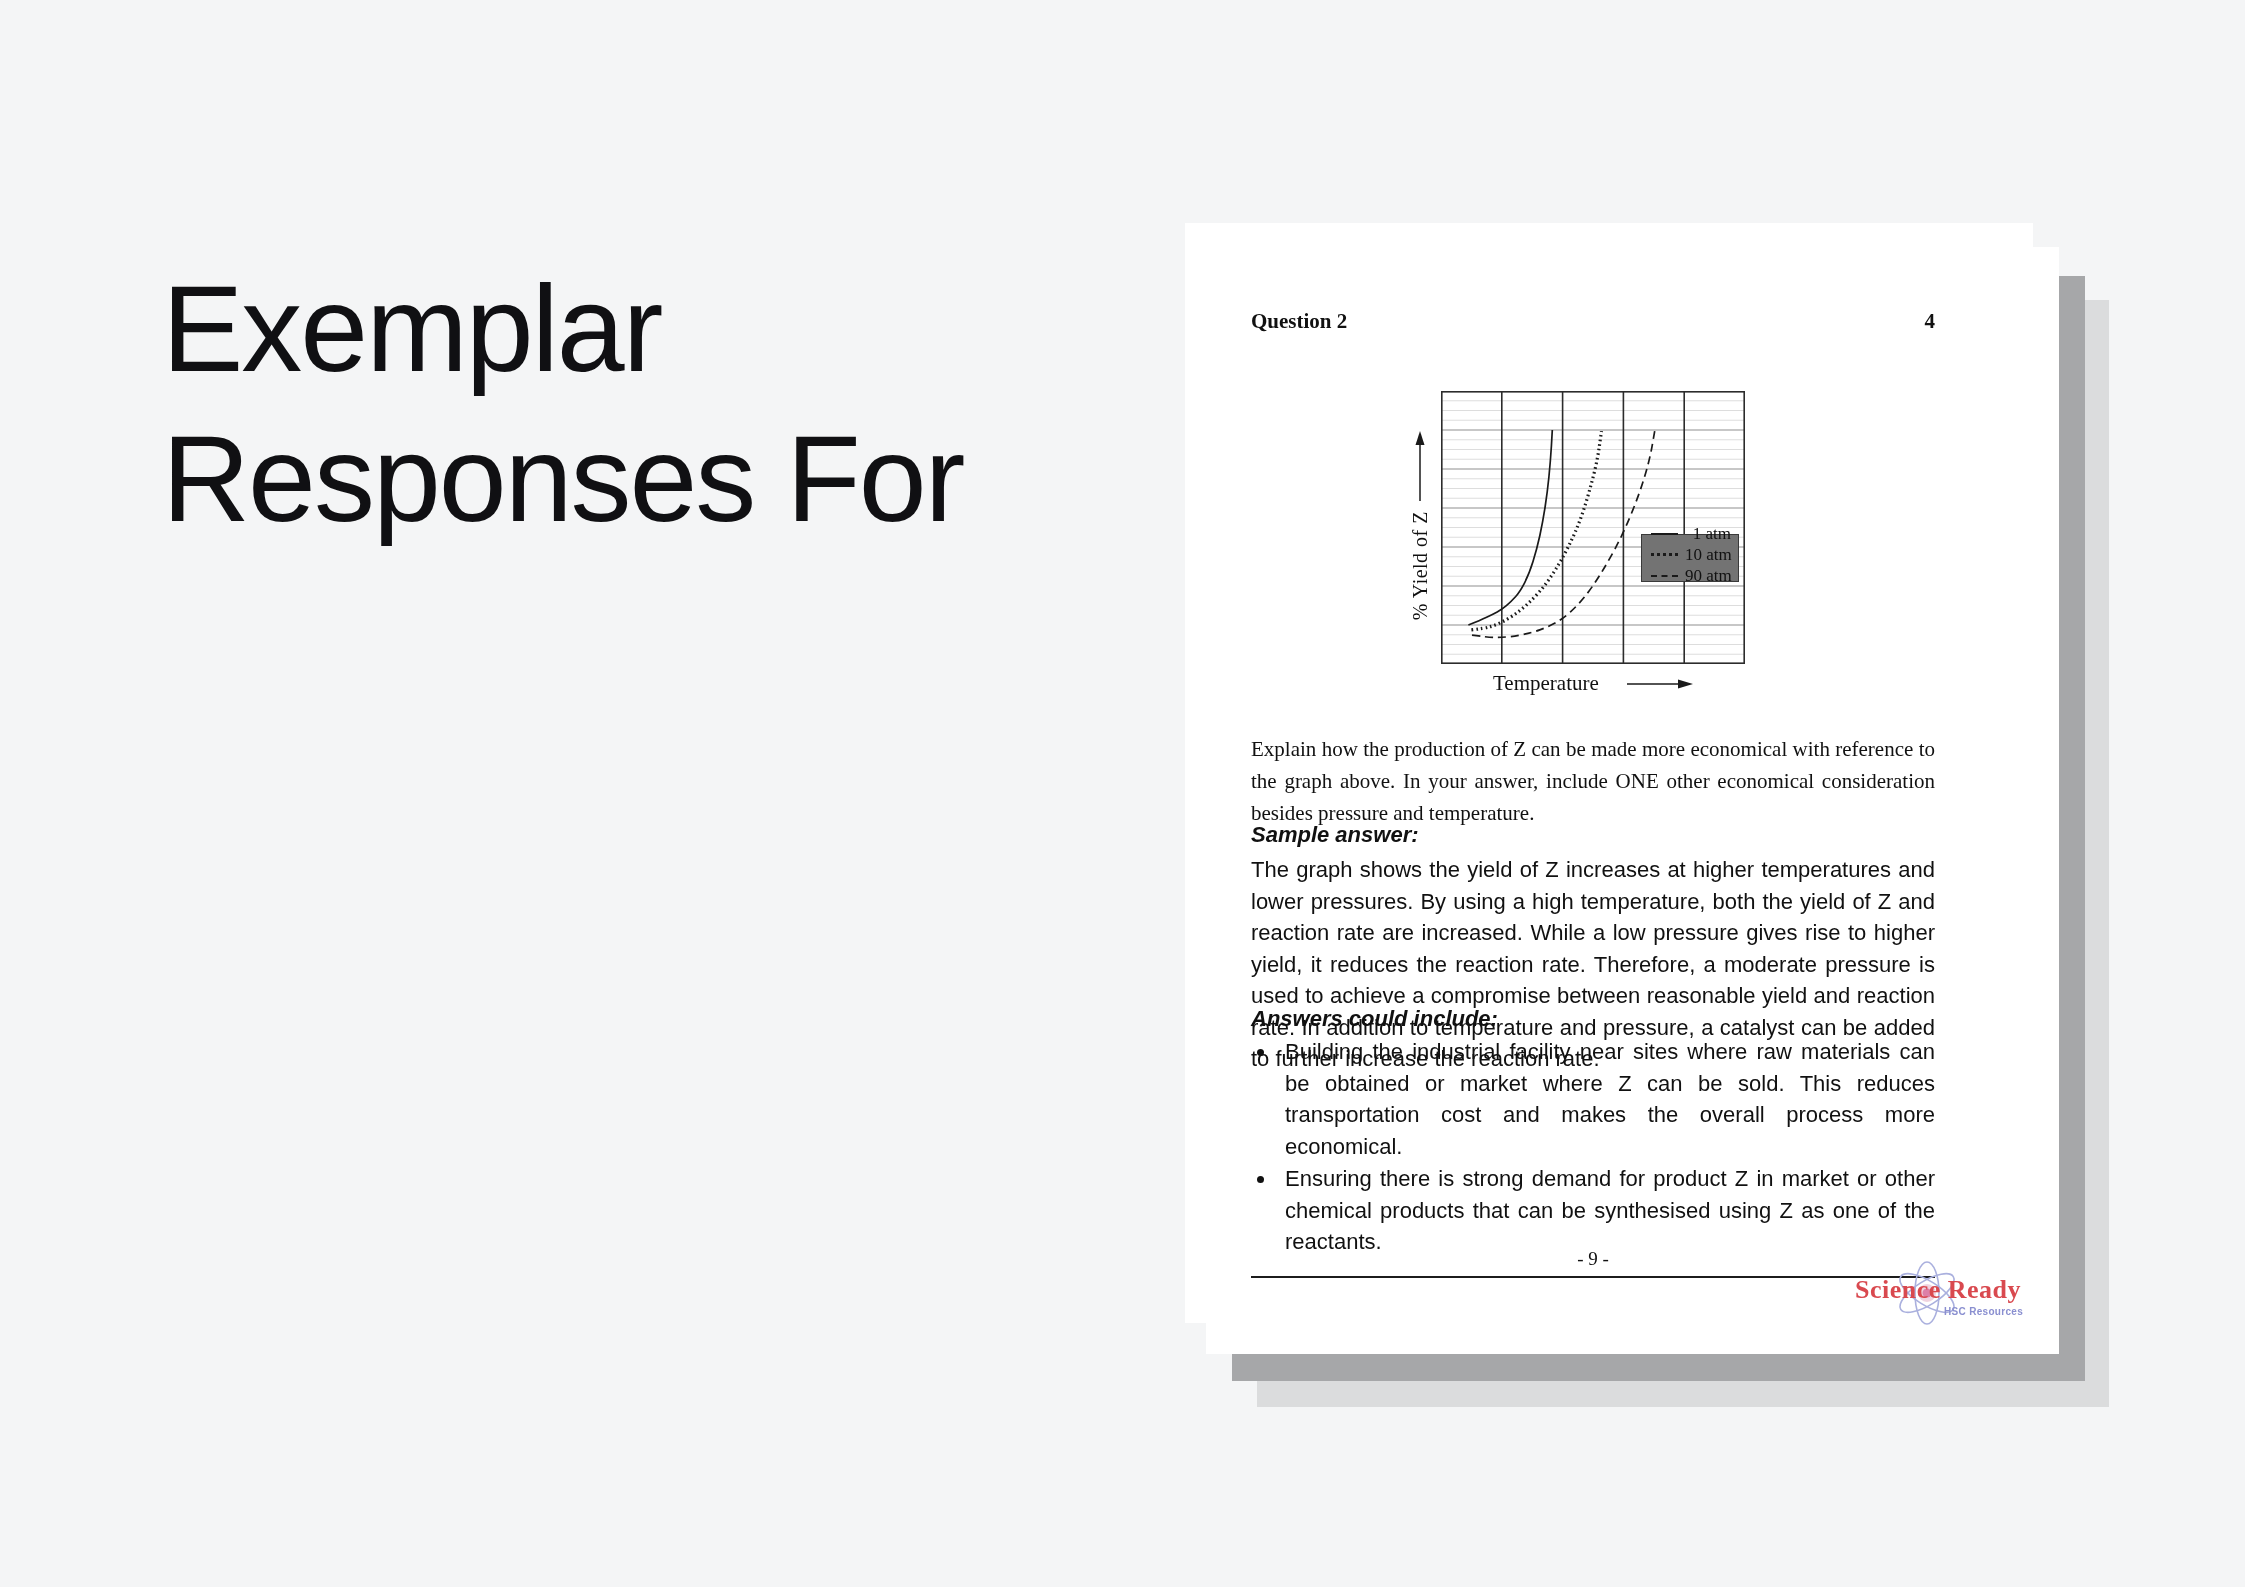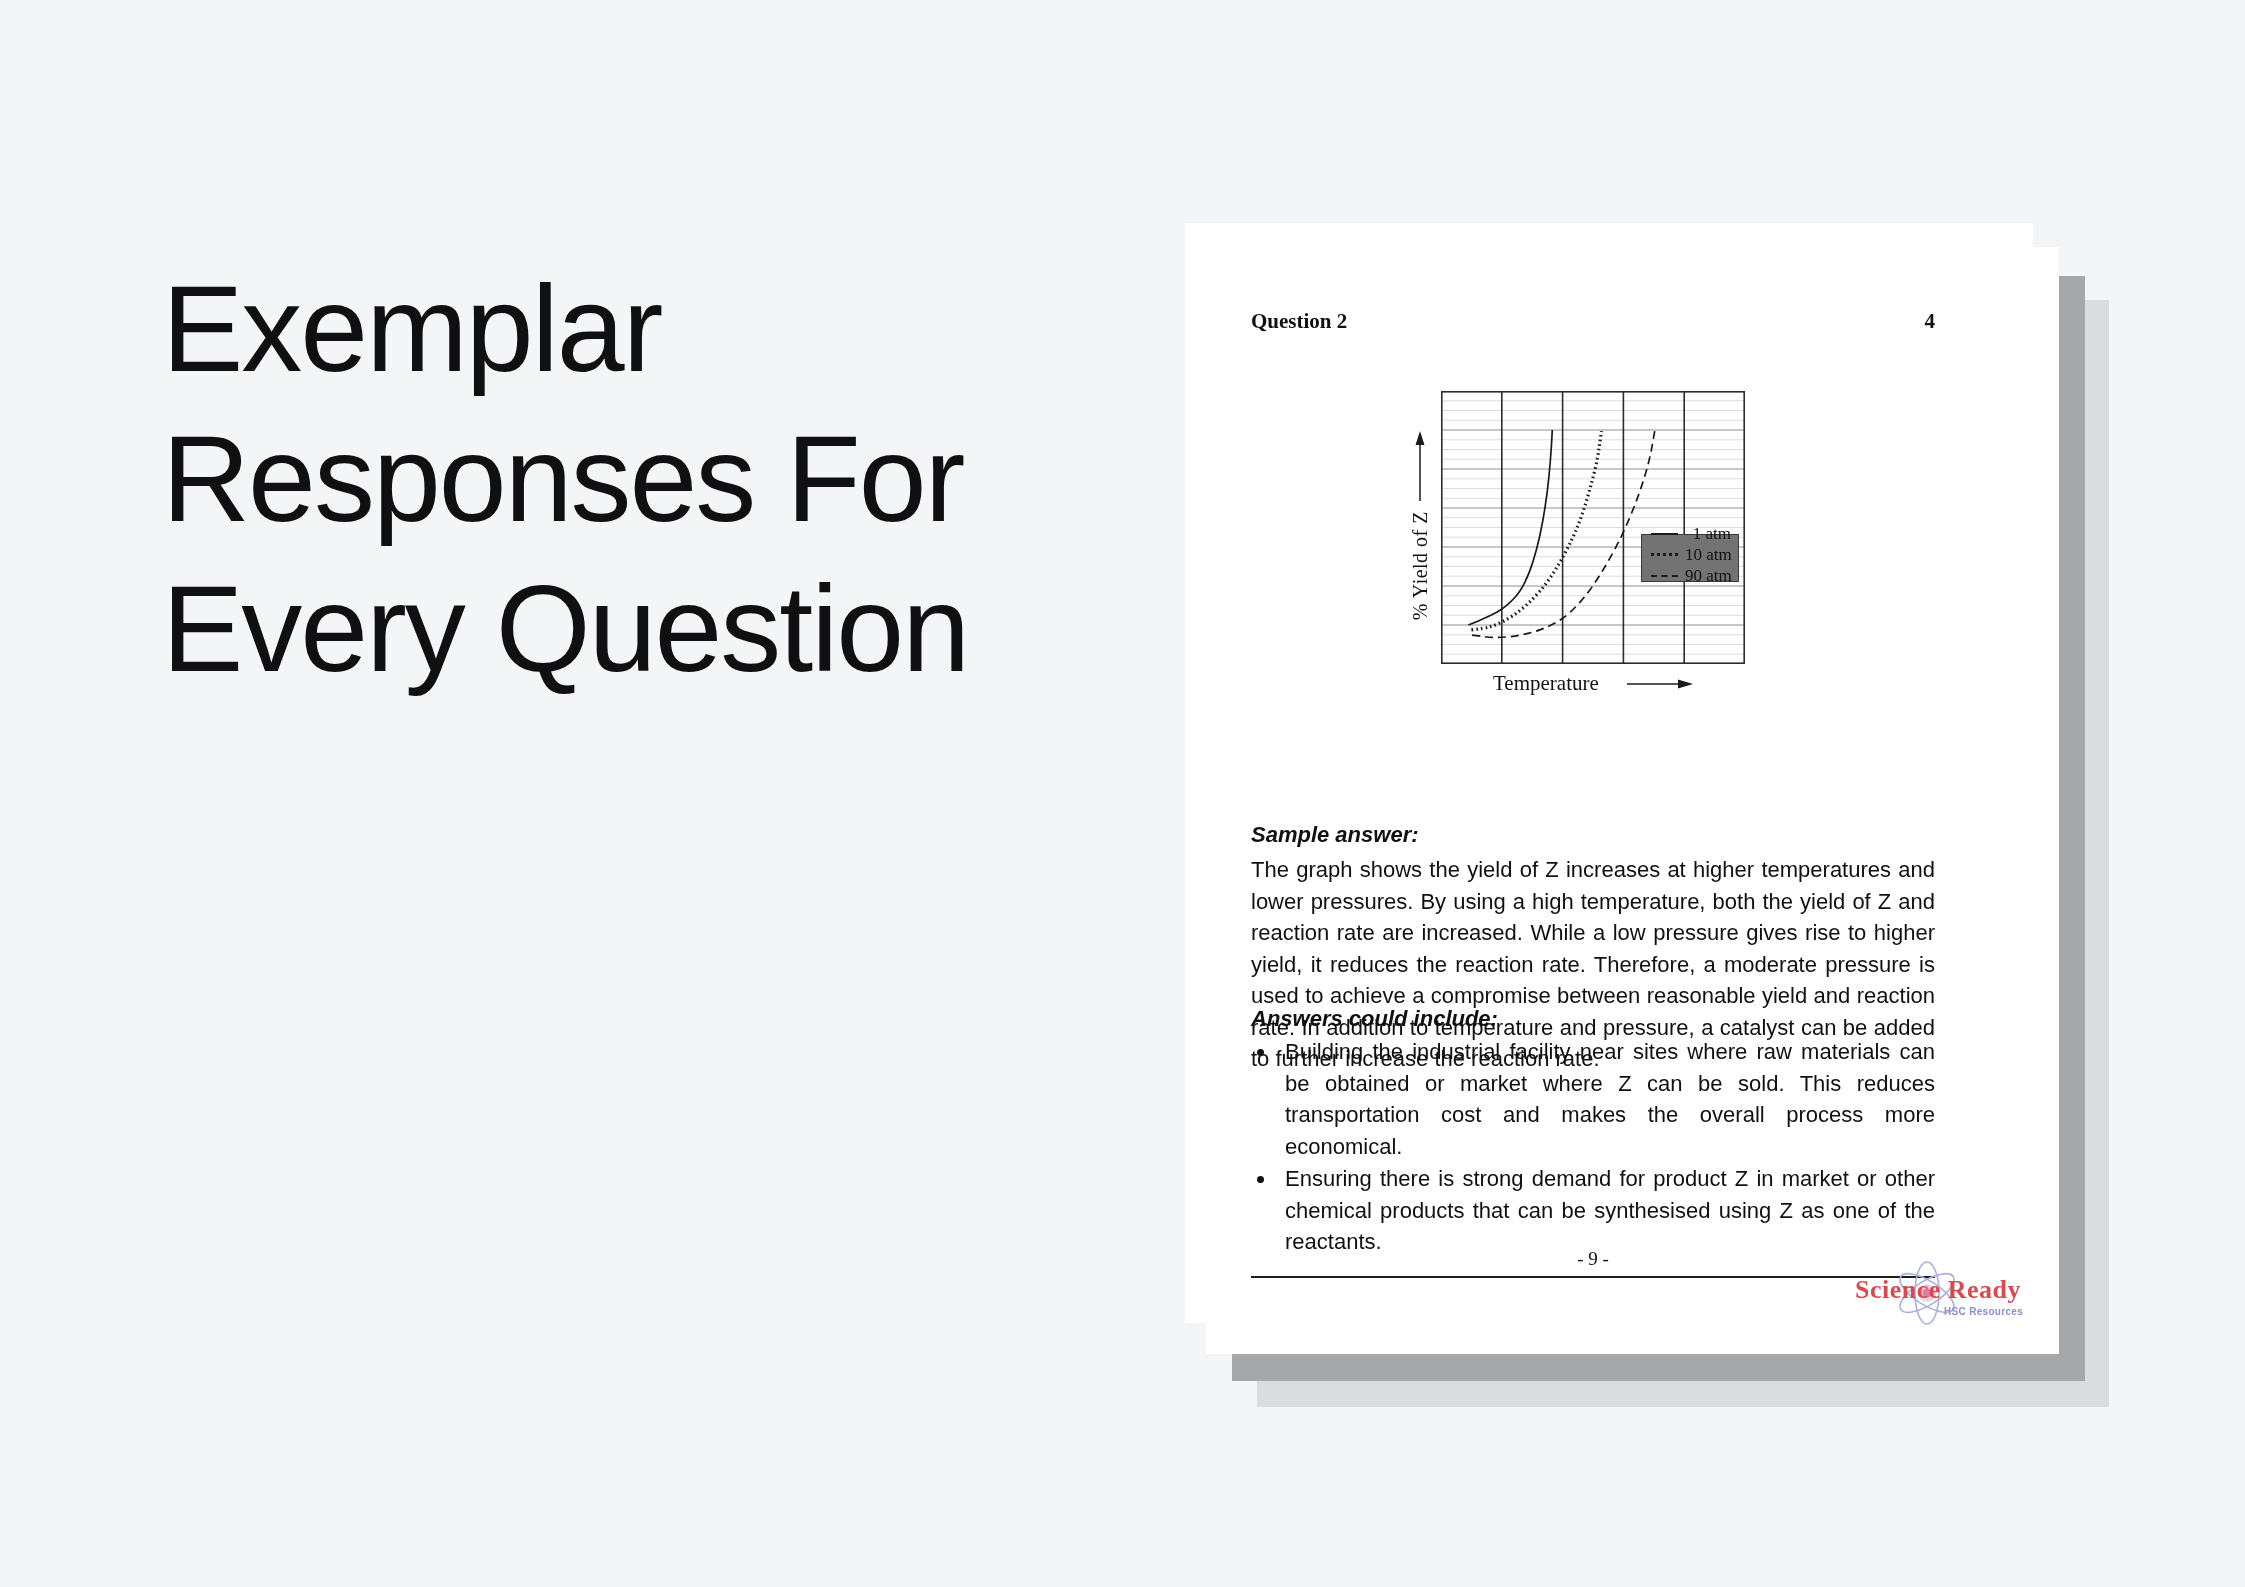--- a/index.html
+++ b/index.html
@@ -112,21 +112,20 @@
     font-family:"Liberation Sans",sans-serif;font-size:10px;font-weight:bold;
     color:#8a8fd0;letter-spacing:.3px;
   }
 </style>
 </head>
 <body>
 
 <h1 class="hero">
   <span>Exemplar</span>
   <span>Responses For</span>
-  <span>Every Question</span>
 </h1>
 
 <div class="layer shadow-light"></div>
 <div class="layer shadow-gray"></div>
 <div class="layer page-behind"></div>
 
 <div class="layer page">
 
 
   <div class="q-row">
@@ -203,20 +202,21 @@
 
     <div class="x-axis">
       <span>Temperature</span>
       <svg width="66" height="12">
         <line x1="0" y1="6" x2="52" y2="6" stroke="#1a1a1a" stroke-width="1.4"></line>
         <polygon points="66,6 51,1.5 51,10.5" fill="#1a1a1a"></polygon>
       </svg>
     </div>
   </div>
 
+  <div class="prompt">Explain how the production of Z can be made more economical with reference to the graph above. In your answer, include ONE other economical consideration besides pressure and temperature.</div>
 
   <div class="sa-head sans">Sample answer:</div>
   <div class="sa-body sans">The graph shows the yield of Z increases at higher temperatures and lower pressures. By using a high temperature, both the yield of Z and reaction rate are increased. While a low pressure gives rise to higher yield, it reduces the reaction rate. Therefore, a moderate pressure is used to achieve a compromise between reasonable yield and reaction rate. In addition to temperature and pressure, a catalyst can be added to further increase the reaction rate.</div>
 
   <div class="ai-head sans">Answers could include:</div>
   <ul class="ai-list sans">
     <li>Building the industrial facility near sites where raw materials can be obtained or market where Z can be sold. This reduces transportation cost and makes the overall process more economical.</li>
     <li>Ensuring there is strong demand for product Z in market or other chemical products that can be synthesised using Z as one of the reactants.</li>
   </ul>
 

